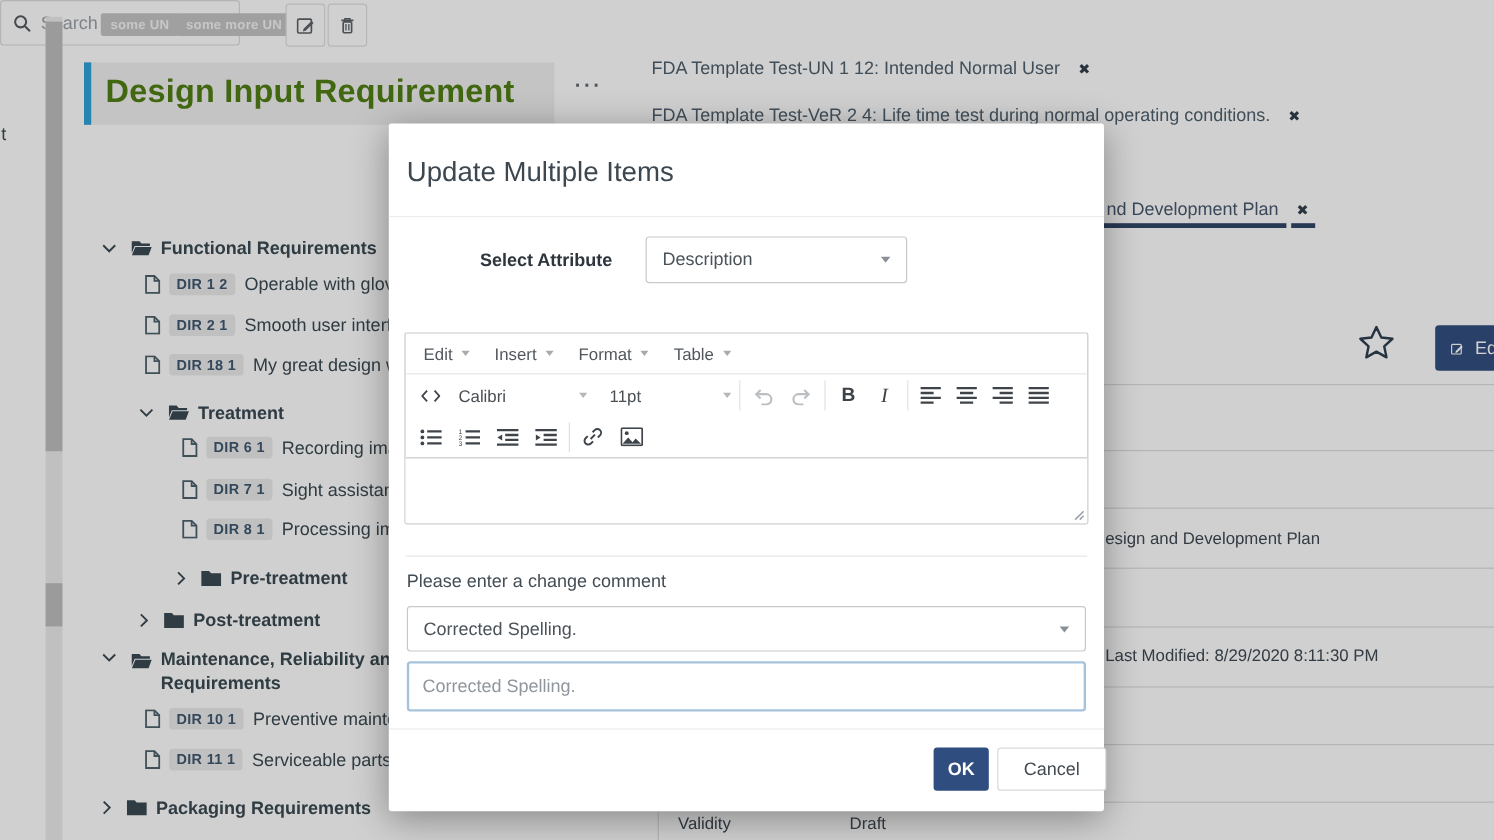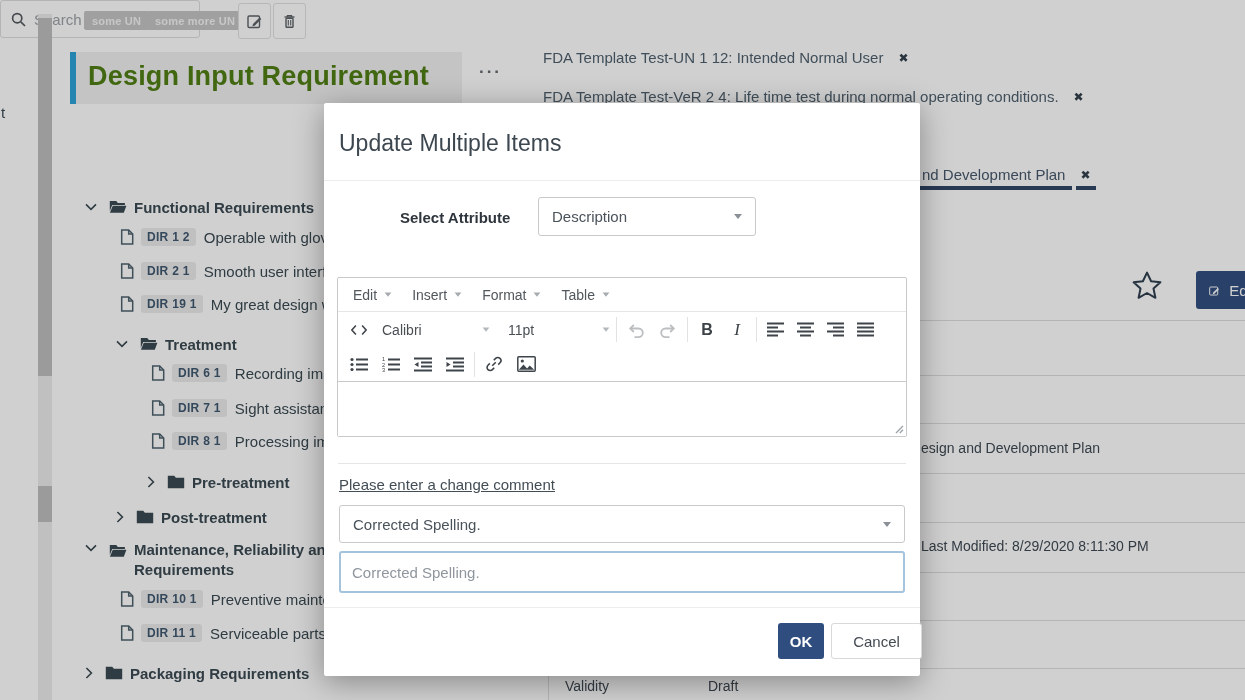--- a/index.html
+++ b/index.html
@@ -80,21 +80,21 @@
   .tbtn { width:26px; height:26px; display:flex; align-items:center; justify-content:center; color:#3e4449; flex:none; }
   .tsep { width:1px; height:25px; background:#e2e2e2; margin:0 6px; flex:none; }
   .fontsel { display:flex; align-items:center; justify-content:space-between; height:26px; flex:none; }
   .fontsel span { font-size:14px; color:#4a4f54; }
   .fontsel .caret { border-top-color:#b4b8bb; transform:scale(.85); }
   .bold-glyph { font-size:16px; font-weight:800; color:#3c4247; }
   .italic-glyph { font-family:"Liberation Serif","DejaVu Serif",serif; font-style:italic; font-size:17px; color:#3c4247; }
   .ed-content { position:absolute; left:0; right:0; top:103px; bottom:0; border-top:1px solid #c9c9c9; background:#fff; }
   .grip { position:absolute; right:2px; bottom:2px; }
 
-  .m-comment-label { left:15px; top:373px; font-size:15px; color:#434d55;text-decoration:underline; }
+  .m-comment-label { left:15px; top:373px; font-size:15px; color:#434d55; }
   .m-input-wrap { position:absolute; left:15px; top:448px; width:566px; height:42px; border:2px solid #a6c3dc;
                   border-radius:3px; background:#fff; display:flex; align-items:center; }
   .m-input-wrap input { border:0; outline:0; width:100%; font-size:15px; color:#8f969d; padding:0 11px;
                         font-family:"Liberation Sans","DejaVu Sans",sans-serif; background:transparent; }
   .btn { position:absolute; top:520px; height:36px; border-radius:3px; display:flex; align-items:center;
          justify-content:center; font-size:15px; }
   .btn-ok { left:454px; width:46px; background:#2f4d7e; color:#fff; font-weight:bold; }
   .btn-cancel { left:507px; width:91px; background:#fff; border:1px solid #d9d9d9; color:#434a51; }
 </style>
 </head>
@@ -168,21 +168,21 @@
           <path d="M8.7 1v4h4" fill="none" stroke="#4b5f6b" stroke-width="1.5"></path>
         </svg>
       <span class="badge">DIR 2 1</span>
       <span class="tlabel">Smooth user interfa</span>
     </div>
     <div class="trow pl-d1" style="top:293px">
       <svg class="doc" width="14" height="16" viewBox="0 0 14 16">
           <path d="M1.7 1h7l4 4v10h-11z" fill="none" stroke="#4b5f6b" stroke-width="1.5"></path>
           <path d="M8.7 1v4h4" fill="none" stroke="#4b5f6b" stroke-width="1.5"></path>
         </svg>
-      <span class="badge">DIR 19 1</span>
+      <span class="badge">DIR 18 1</span>
       <span class="tlabel">My great design w</span>
     </div>
     <div class="trow pl-f1" style="top:333px">
       <svg class="chev" width="12" height="8" viewBox="0 0 12 8">
           <path d="M1 1.4l5 5 5-5" fill="none" stroke="#37474f" stroke-width="1.6"></path>
         </svg>
       <svg class="fold" width="18" height="14" viewBox="0 0 18 14">
           <path d="M.8 1h6.4l1.7 1.9h7v2H3.2L.8 11z" fill="#37474f"></path>
           <path d="M3.8 5.8H17.4l-2.6 7H.9z" fill="#37474f"></path>
         </svg>

